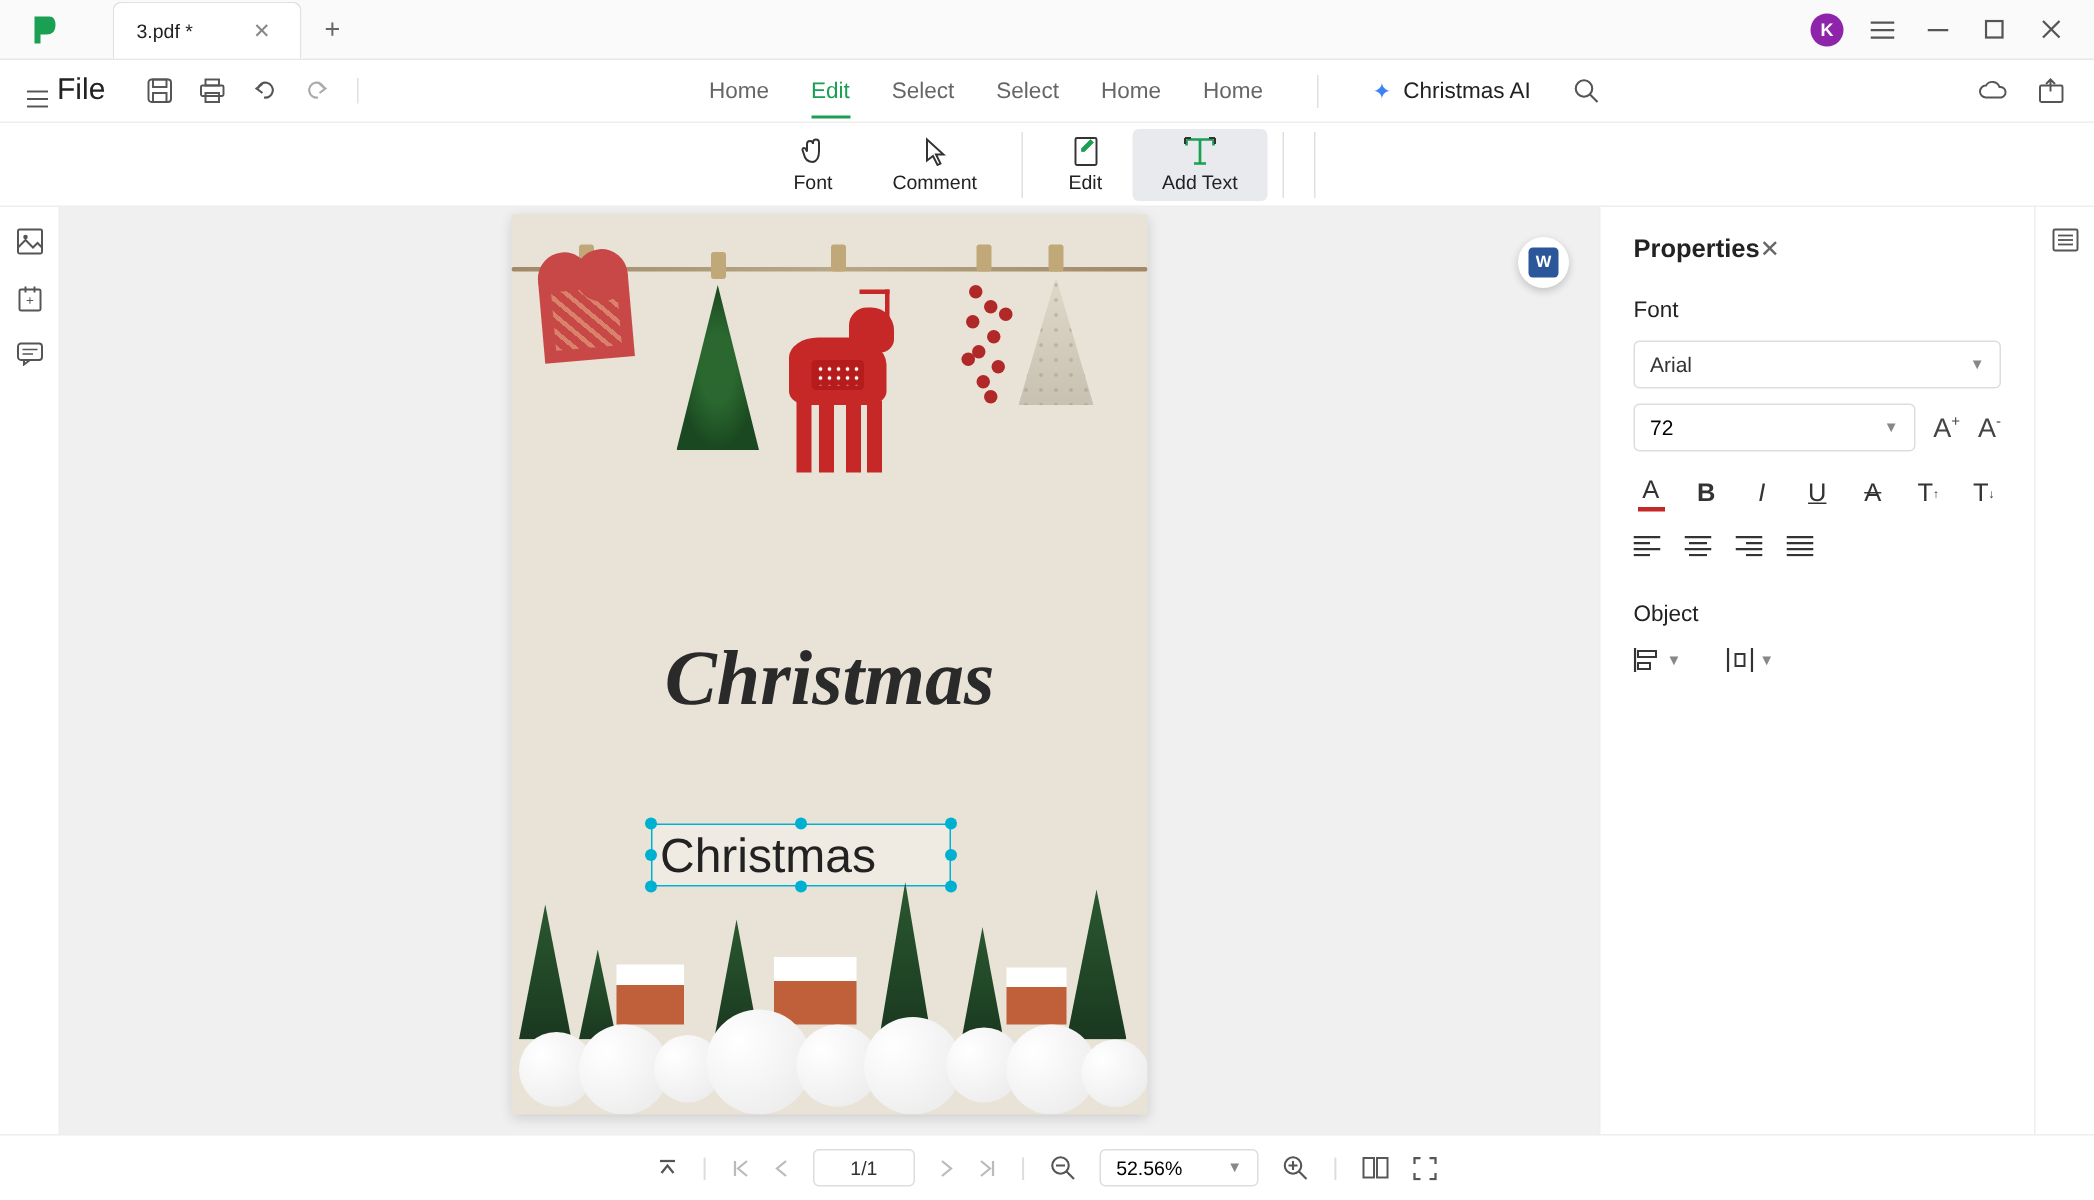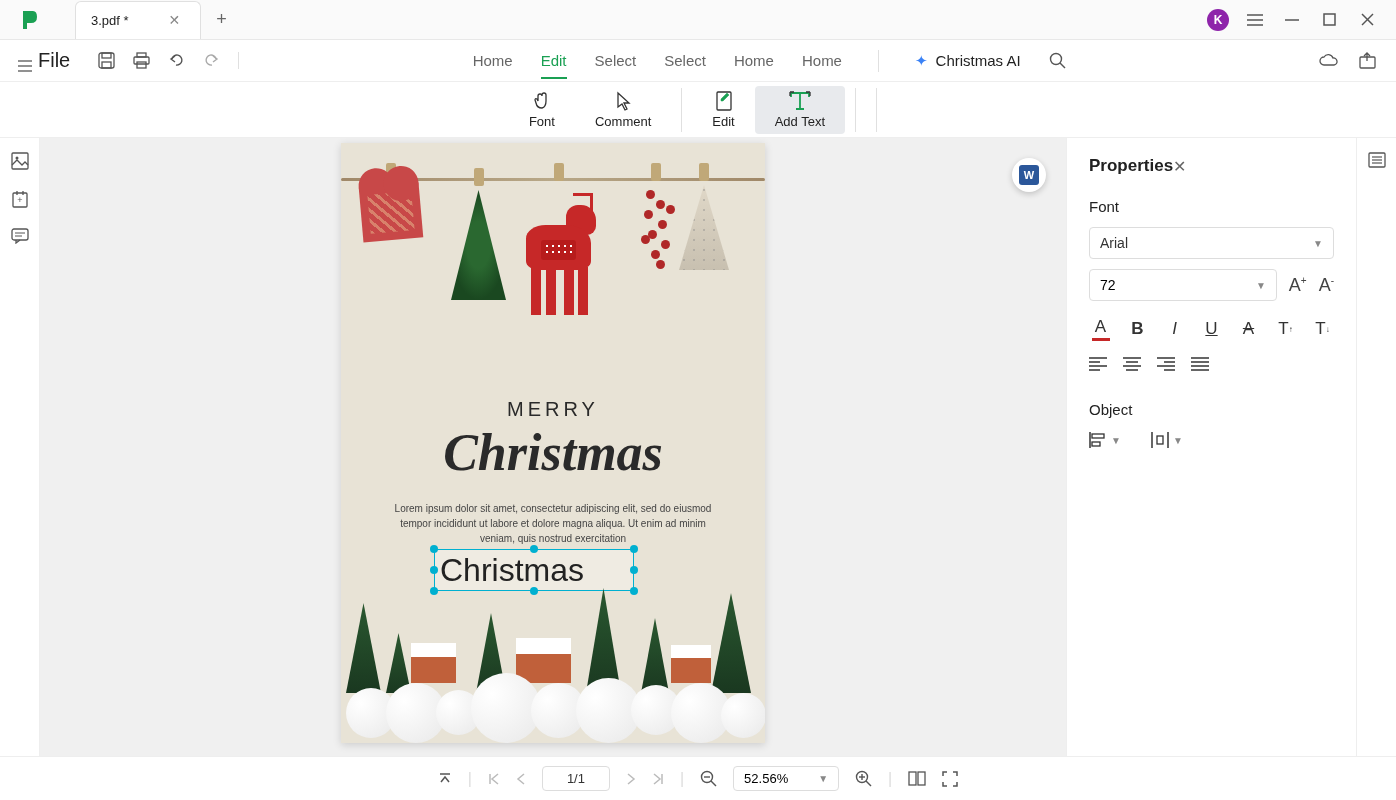--- a/index.html
+++ b/index.html
@@ -344,23 +344,21 @@
             <div class="berry" style="top:50px;left:5px"></div>
         </div>
       </div>
       <div class="ornament tree-orn">
         <div class="clip"></div>
         <div class="tree-shape">
             <div class="tree-dots"></div>
           </div>
       </div>
 
-      <div class="merry">MERRY</div>
       <div class="christmas-script">Christmas</div>
-      <div class="lorem">Lorem ipsum dolor sit amet, consectetur adipiscing elit, sed do eiusmod tempor incididunt ut labore et dolore magna aliqua. Ut enim ad minim veniam, quis nostrud exercitation</div>
 
       <div class="textbox">
         <span class="textbox-text">Christmas</span>
         <div class="handle h-tl"></div>
         <div class="handle h-tm"></div>
         <div class="handle h-tr"></div>
         <div class="handle h-ml"></div>
         <div class="handle h-mr"></div>
         <div class="handle h-bl"></div>
         <div class="handle h-bm"></div>

